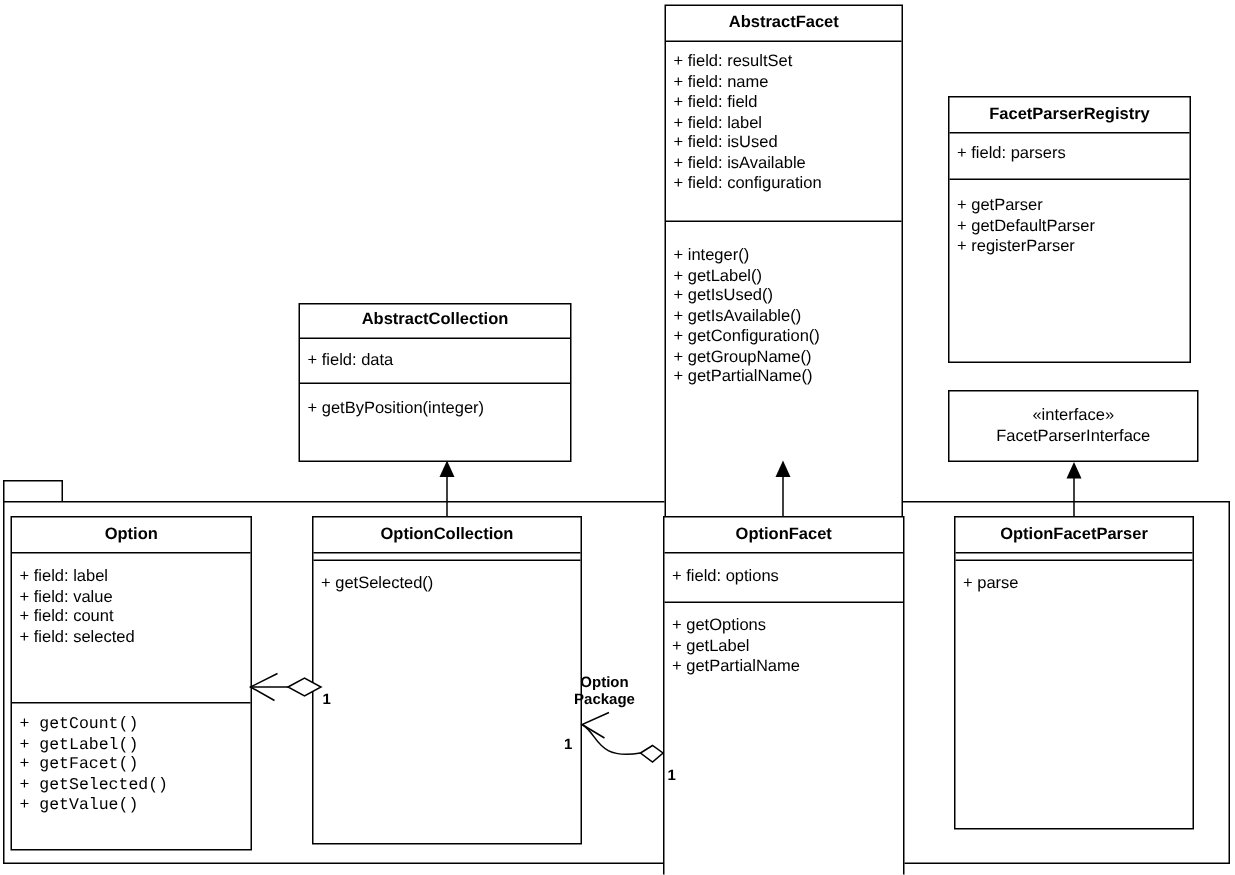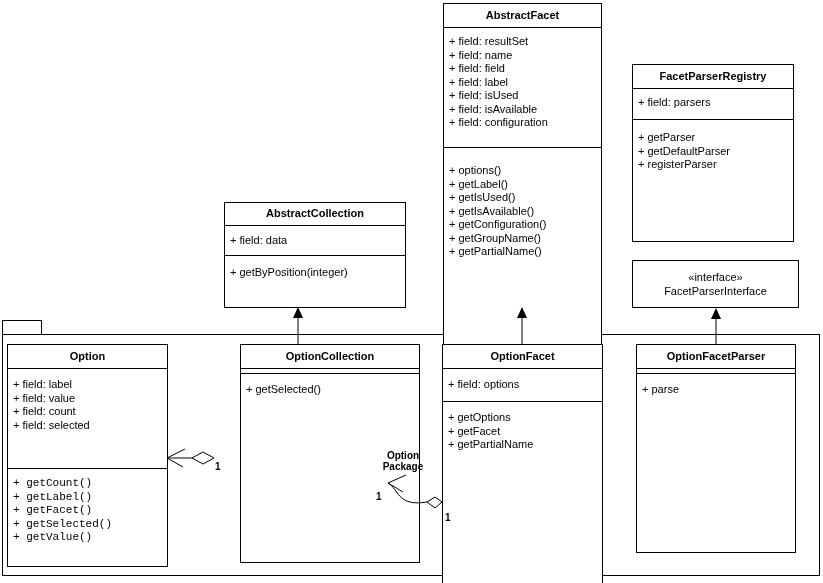--- a/index.html
+++ b/index.html
@@ -27,40 +27,40 @@
   #abstract-facet{left:443px;top:3px;width:159px;height:372px;}
   #abstract-facet .title{height:24px;}
   #abstract-facet .fields{height:120px;padding-top:7px;}
   #abstract-facet .methods{padding-top:16px;}
 
   #facet-parser-registry{left:632px;top:64px;width:162px;height:178px;}
   #facet-parser-registry .title{height:24px;}
   #facet-parser-registry .fields{height:31px;padding-top:7px;}
   #facet-parser-registry .methods{padding-top:11px;}
 
-  #abstract-collection{left:224px;top:202px;width:182px;height:106px;}
+  #abstract-collection{left:199px;top:202px;width:182px;height:106px;}
   #abstract-collection .title{height:23px;}
   #abstract-collection .fields{height:30px;padding-top:8px;}
   #abstract-collection .methods{padding-top:10px;}
 
   #facet-parser-interface{left:632px;top:260px;width:167px;height:48px;
     justify-content:flex-start;align-items:center;padding-top:9px;line-height:14px;}
   #facet-parser-interface .center{text-align:center;}
 
   #package-tab{position:absolute;left:2px;top:320px;width:40px;height:15px;
     border:1px solid #000;border-bottom:none;background:#fff;box-sizing:border-box;}
   #package-body{position:absolute;left:2px;top:334px;width:818px;height:242px;
     border:1px solid #000;background:#fff;box-sizing:border-box;}
 
   #option{left:7px;top:344px;width:161px;height:223px;}
   #option .title{height:24px;}
   #option .fields{height:100px;padding-top:9px;}
   #option .methods{padding-top:8px;font-family:Liberation Mono, monospace;}
 
-  #option-collection{left:208px;top:344px;width:180px;height:219px;margin-left:32px;}
+  #option-collection{left:208px;top:344px;width:180px;height:219px;}
   #option-collection .title{height:24px;}
   #option-collection .fields{height:5px;}
   #option-collection .methods{padding-top:9px;}
 
   #option-facet{left:442px;top:344px;width:161px;height:260px;}
   #option-facet .title{height:24px;}
   #option-facet .fields{height:33px;padding-top:9px;}
   #option-facet .methods{padding-top:9px;}
 
   #option-facet-parser{left:636px;top:344px;width:160px;height:209px;}
@@ -91,21 +91,21 @@
   <div class="fields">
     <div class="row">+ field: resultSet</div>
     <div class="row">+ field: name</div>
     <div class="row">+ field: field</div>
     <div class="row">+ field: label</div>
     <div class="row">+ field: isUsed</div>
     <div class="row">+ field: isAvailable</div>
     <div class="row">+ field: configuration</div>
   </div>
   <div class="methods">
-    <div class="row">+ options()</div>
+    <div class="row">+ integer()</div>
     <div class="row">+ getLabel()</div>
     <div class="row">+ getIsUsed()</div>
     <div class="row">+ getIsAvailable()</div>
     <div class="row">+ getConfiguration()</div>
     <div class="row">+ getGroupName()</div>
     <div class="row">+ getPartialName()</div>
   </div>
 </div>
 
 <div class="cb" id="facet-parser-registry">
@@ -160,21 +160,21 @@
   </div>
 </div>
 
 <div class="cb" id="option-facet">
   <div class="title">OptionFacet</div>
   <div class="fields">
     <div class="row">+ field: options</div>
   </div>
   <div class="methods">
     <div class="row">+ getOptions</div>
-    <div class="row">+ getFacet</div>
+    <div class="row">+ getLabel</div>
     <div class="row">+ getPartialName</div>
   </div>
 </div>
 
 <div class="cb" id="option-facet-parser">
   <div class="title">OptionFacetParser</div>
   <div class="fields"></div>
   <div class="methods">
     <div class="row">+ parse</div>
   </div>

